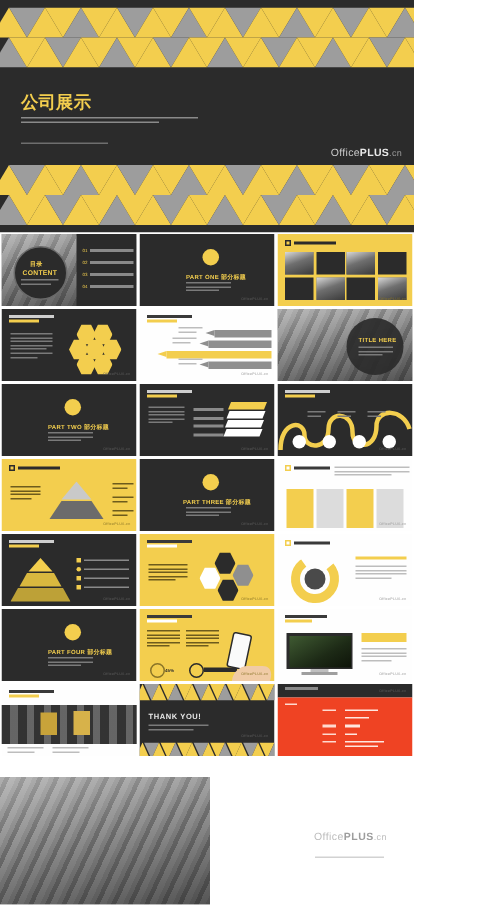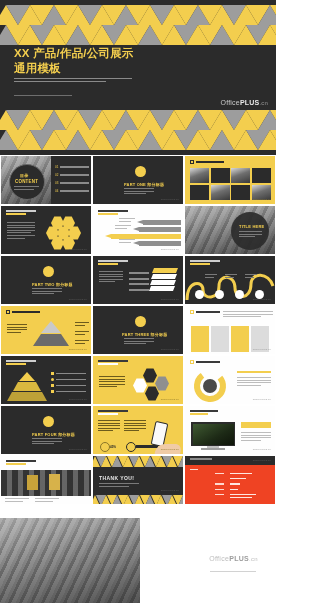--- a/index.html
+++ b/index.html
@@ -209,22 +209,21 @@
           <div class="tri dn" style="left: 198px;"></div>
           <div class="tri up g" style="left: 210px;"></div>
           <div class="tri dn" style="left: 222px;"></div>
           <div class="tri up" style="left: 234px;"></div>
           <div class="tri dn g" style="left: 246px;"></div>
           <div class="tri up" style="left: 258px;"></div>
           <div class="tri dn" style="left: 270px;"></div>
         </div>
       </div>
 
-    <div class="cover-title">XX 产品/作品/公司展示</div>
-    <div class="cover-title2">通用模板</div>
+    <div class="cover-title2">公司展示</div>
 
     <div class="cover-desc">
       <div class="l" style="height:1.2px;background:#8a8a8a;margin-bottom:2px;width:118px;"></div>
       <div class="l" style="height:1.2px;background:#8a8a8a;margin-bottom:2px;width:92px;"></div>
     </div>
     <div class="cover-by">
       <div style="height:1.1px;background:#6e6e6e;width:58px;"></div>
     </div>
 
     <div class="cover-logo">

